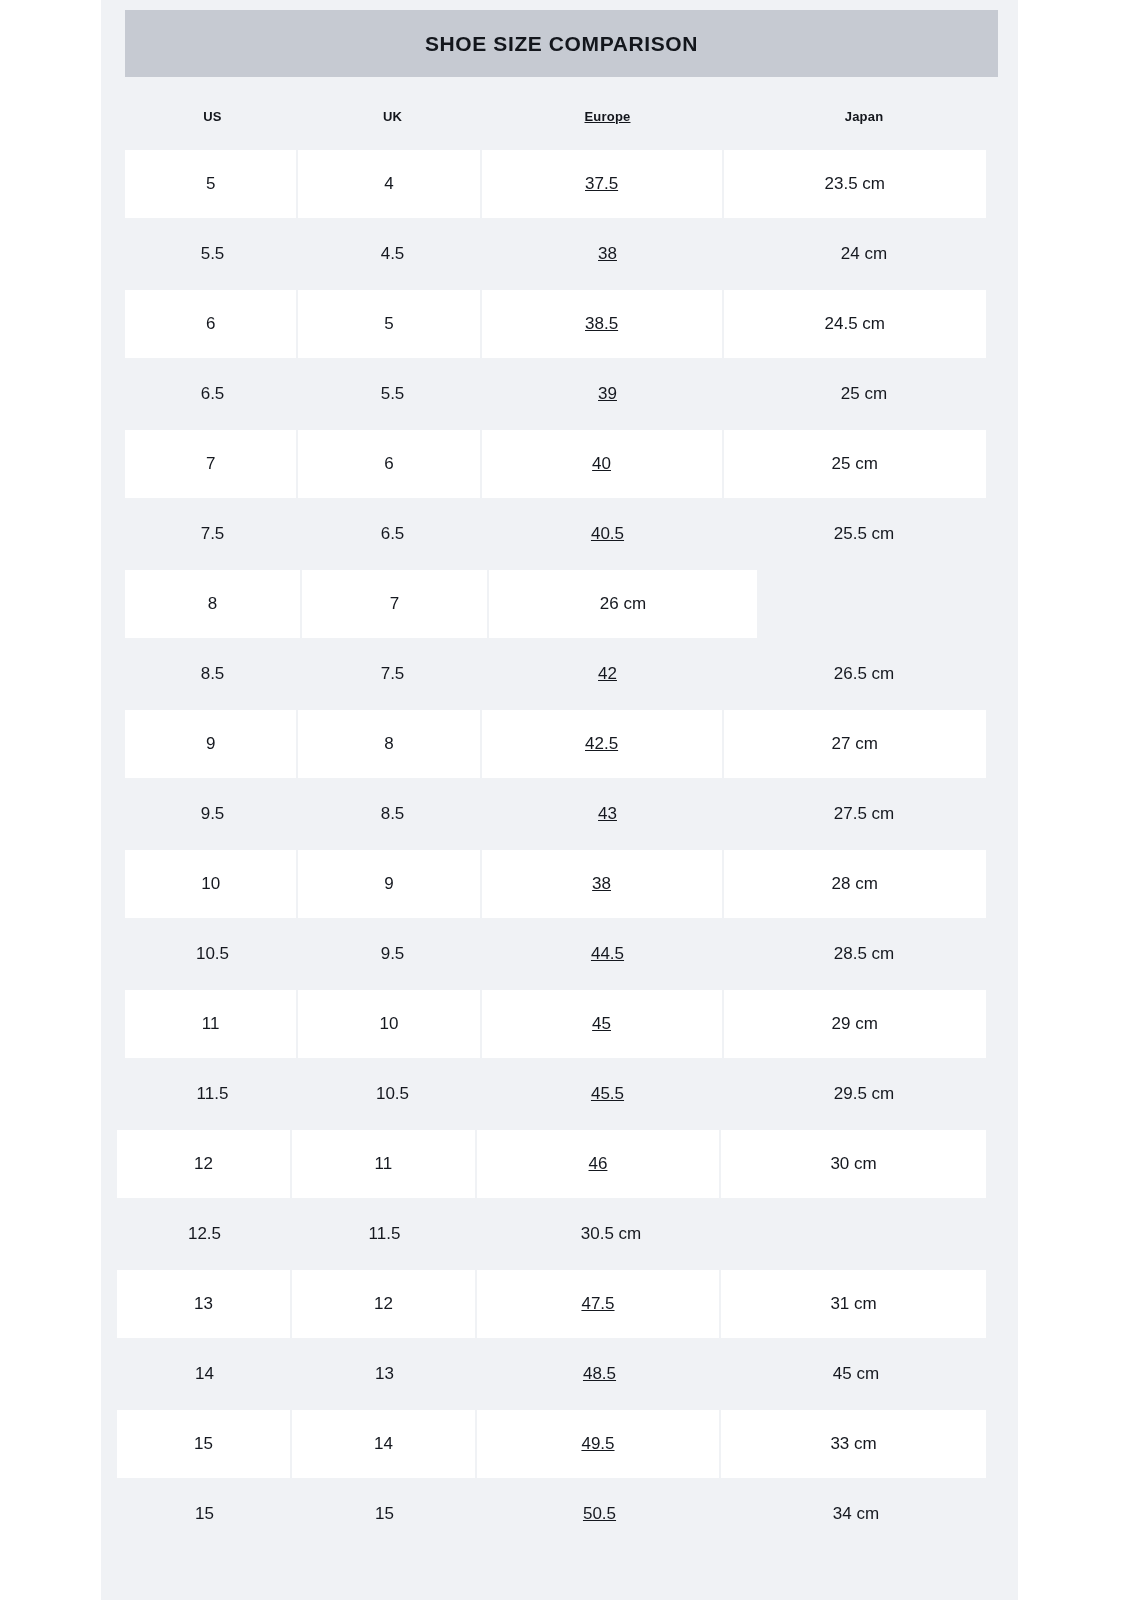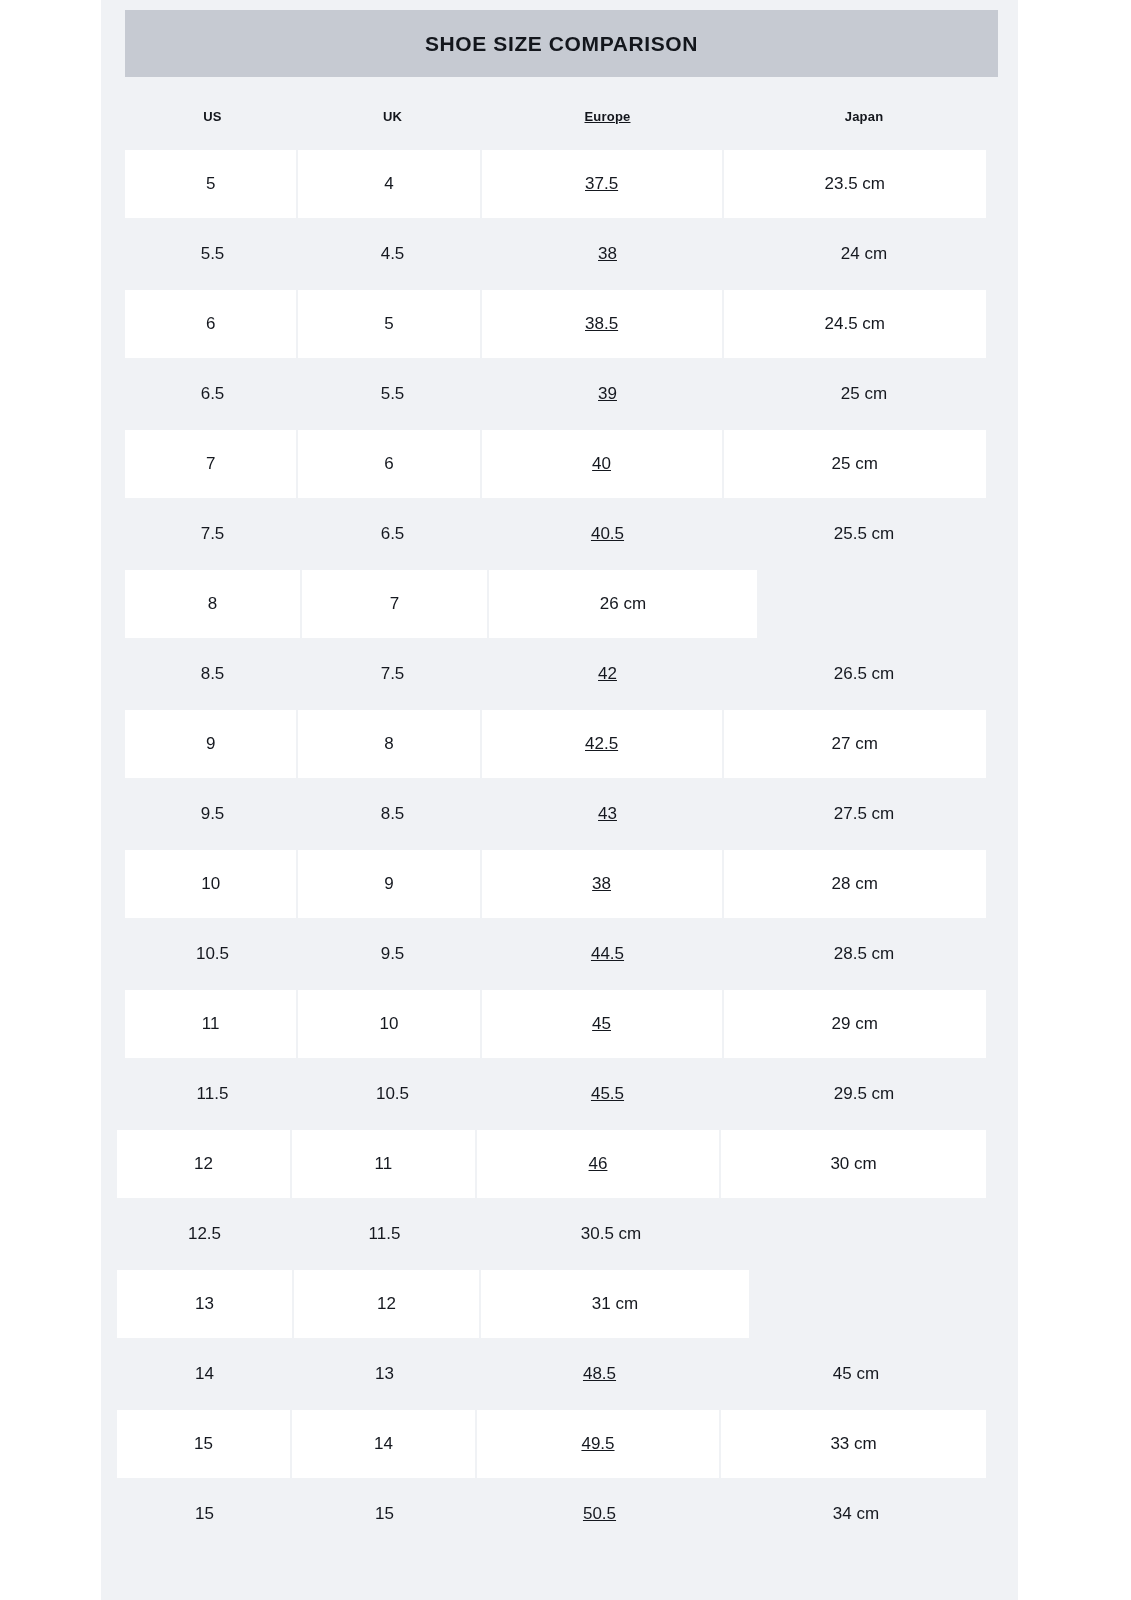--- a/index.html
+++ b/index.html
@@ -276,20 +276,21 @@
         <div class="band">
           <div class="cell c1">12.5</div>
           <div class="cell c2">11.5</div>
           <div class="cell c4">30.5 cm</div>
         </div>
       </div>
       <div class="row white shift">
         <div class="band">
           <div class="cell c1">13</div>
           <div class="cell c2">12</div>
+          <div class="cell c3">47.5</div>
           <div class="cell c4">31 cm</div>
         </div>
       </div>
       <div class="row grey shift">
         <div class="band">
           <div class="cell c1">14</div>
           <div class="cell c2">13</div>
           <div class="cell c3">48.5</div>
           <div class="cell c4">45 cm</div>
         </div>

